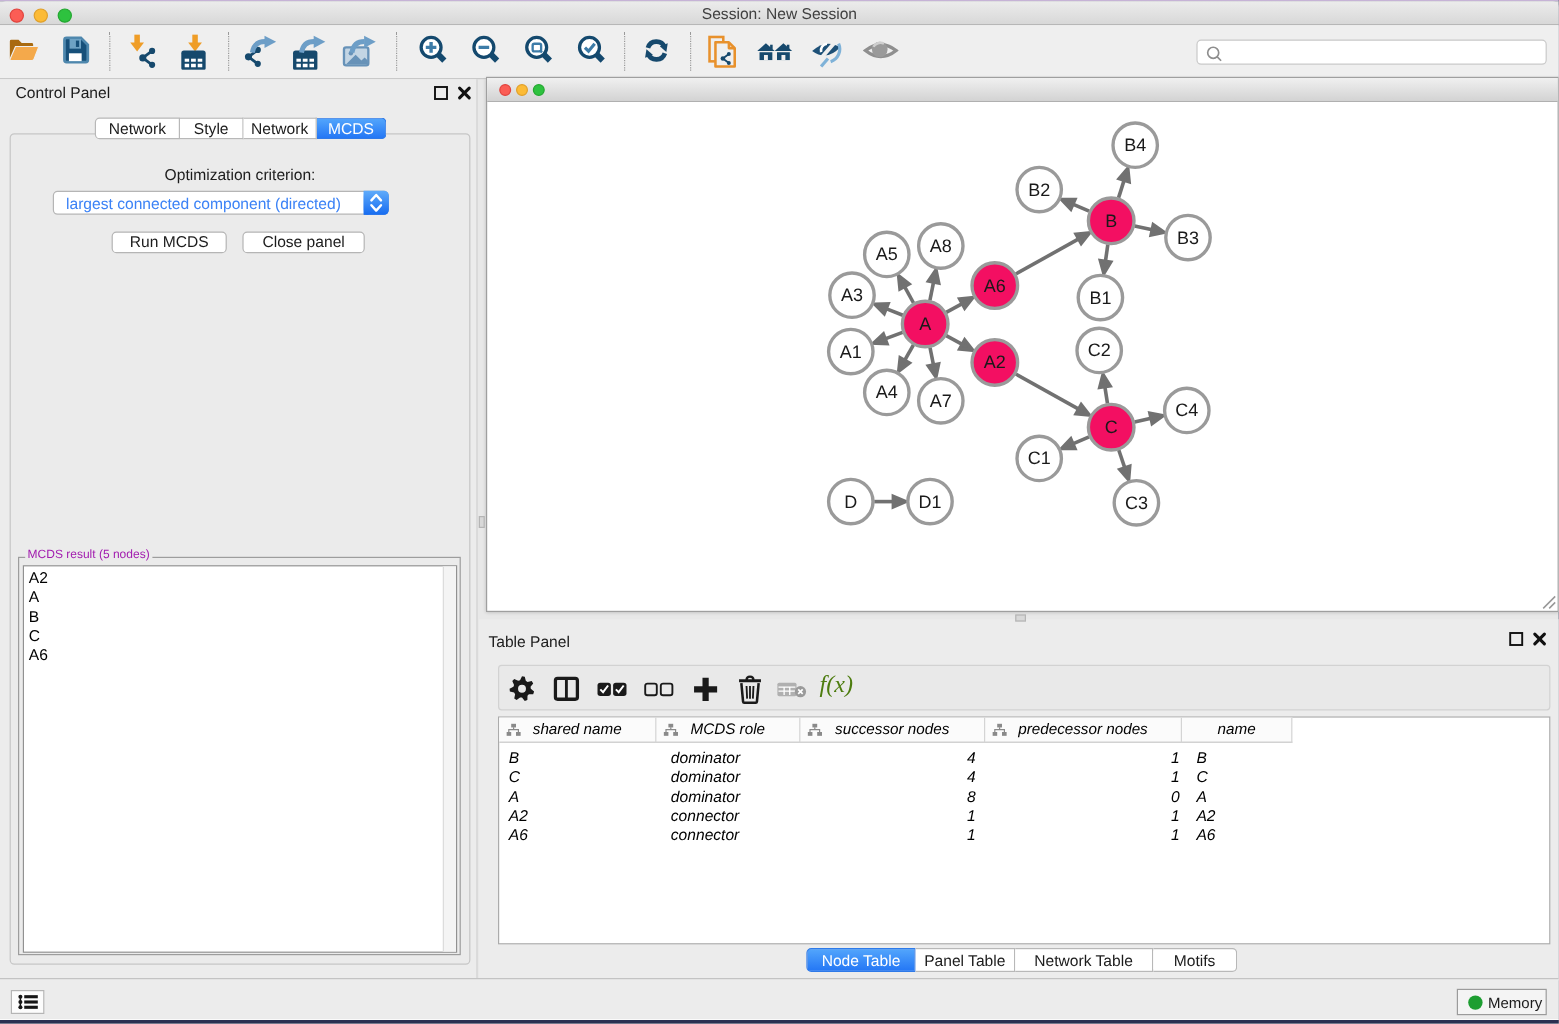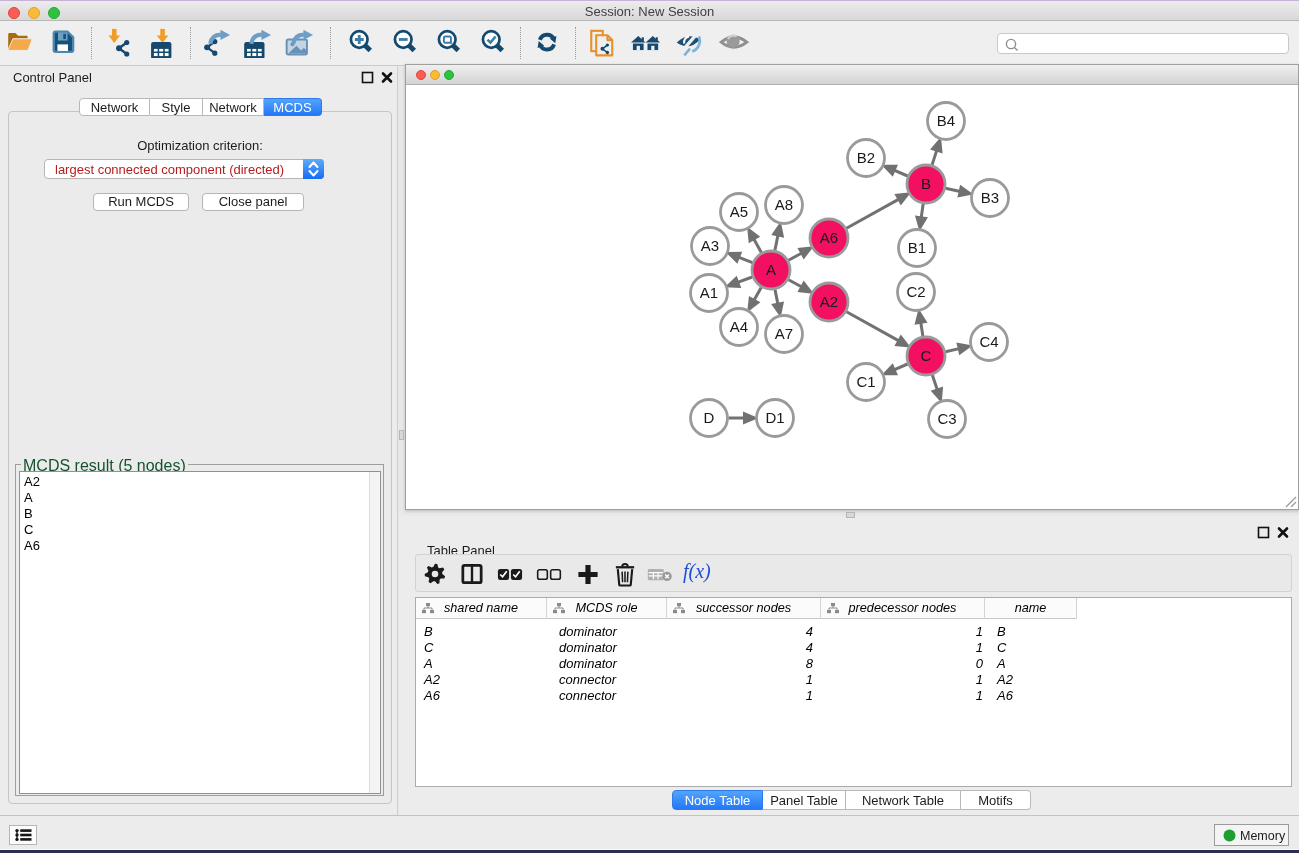--- a/index.html
+++ b/index.html
@@ -36,30 +36,30 @@
   .seg > div { background:#fff; border:1px solid #b8b8b8; border-left:none;
     display:flex; align-items:center; justify-content:center; }
   .seg > div:first-child { border-left:1px solid #b8b8b8; border-radius:4px 0 0 4px; }
   .seg > div:last-child { border-radius:0 4px 4px 0; }
   .seg > div.sel { background:linear-gradient(#52a5fc,#2477f5); border-color:#2f7ae8; color:#fff; }
   #mcdsbox { position:absolute; left:8px; top:45px; width:384px; height:693px;
     background:#ebebeb; border:1px solid #c6c6c6; border-radius:4px; }
   #optlabel { position:absolute; left:0; width:100%; top:26px; text-align:center;
     font-size:13px; color:#1c1c1c; }
   #combo { position:absolute; left:35px; top:47px; width:280px; height:20px;
-    background:#fff; border:1px solid #b5b5b5; border-radius:4px; font-size:13px; color:#b91c1c; }
+    background:#fff; border:1px solid #b5b5b5; border-radius:4px; font-size:13px; color:#3b82f6; }
   #combo .txt { position:absolute; left:10px; top:2px; }
   #combo .spin { position:absolute; right:-1px; top:-1px; width:21px; height:20px;
     background:linear-gradient(#5ba7f9,#1a70f0); border-radius:0 4px 4px 0; }
   .btn { position:absolute; background:#fff; border:1px solid #b5b5b5; border-radius:4px;
     font-size:13px; color:#1c1c1c; text-align:center; }
   #grpbox { position:absolute; left:6px; top:352px; width:369px; height:332px;
     border:1px solid #9d9d9d; }
   #grptitle { position:absolute; left:12px; top:345px; background:#ebebeb;
-    font-size:16px; color:#14532d; padding:0 2px;text-align:center; }
+    font-size:10px; color:#a21caf; padding:0 2px;text-align:center; }
   #mlist { position:absolute; left:10px; top:359px; width:362px; height:323px;
     background:#fff; border:1px solid #919191; font-size:13px; color:#000; }
   #mlist .sb { position:absolute; right:0; top:0; width:11px; height:100%;
     background:#f4f4f4; border-left:1px solid #dcdcdc; }
   #mlist .items { position:absolute; left:4px; top:2px; line-height:16px; }
 
   
   #netwin { position:absolute; left:405px; top:63px; width:894px; height:446px;
     background:#fff; border:1px solid #9f9f9f; box-shadow:0 1px 3px rgba(0,0,0,0.2); }
   #nettb { position:absolute; left:0; top:0; width:100%; height:20px;
@@ -392,21 +392,21 @@
 <text x="460" y="302">C1</text>
 <text x="541" y="339">C3</text>
 <text x="303" y="338">D</text>
 <text x="369" y="338">D1</text>
 </g>
 
     </svg>
   </div>
 
   <div id="tpanel">
-    <div class="ptitle abs" style="left:28px; top:11px;margin-top:16px;">Table Panel</div>
+    <div class="ptitle abs" style="left:8px; top:11px;">Table Panel</div>
     <svg class="abs" style="left:858px; top:10px;" width="34" height="13" viewBox="0 0 34 13">
       <rect x="1.5" y="1.5" width="10" height="10" fill="none" stroke="#111" stroke-width="1.6"></rect>
       <path d="M22 2.5 L30 10.5 M30 2.5 L22 10.5" stroke="#111" stroke-width="2.6" stroke-linecap="round"></path>
     </svg>
     <div id="ttoolbar">
 
       <svg class="abs" style="left:8px; top:8px;" width="22" height="22" viewBox="0 0 24 24">
         <path fill-rule="evenodd" fill="#1a1a1a" d="M12.00,0.70 L14.51,0.98 L15.47,4.79 L16.99,5.75 L20.83,4.95 L22.18,7.10 L19.80,10.22 L20.00,12.00 L23.02,14.51 L22.18,16.90 L18.25,16.99 L16.99,18.25 L16.90,22.18 L14.51,23.02 L12.00,20.00 L10.22,19.80 L7.10,22.18 L4.95,20.83 L5.75,16.99 L4.79,15.47 L0.98,14.51 L0.70,12.00 L4.20,10.22 L4.79,8.53 L3.17,4.95 L4.95,3.17 L8.53,4.79 L10.22,4.20 Z M15.6,12 A3.6,3.6 0 1 0 8.4,12 A3.6,3.6 0 1 0 15.6,12 Z"></path>
       </svg>
 
@@ -440,21 +440,21 @@
 
       <svg class="abs" style="left:230px; top:12px;" width="28" height="15" viewBox="0 0 28 16">
         <g fill="#b0b0b0">
           <rect x="1" y="2" width="17" height="12" rx="1.5"></rect>
           <path d="M2 6 H17 M2 9.5 H17 M7 6 V13 M12 6 V13" stroke="#fff" stroke-width="1.2"></path>
           <circle cx="21.5" cy="10" r="5" fill="#9a9a9a"></circle>
           <path d="M19.5 8 L23.5 12 M23.5 8 L19.5 12" stroke="#fff" stroke-width="1.5"></path>
         </g>
       </svg>
 
-      <div class="abs" style="left:267px; top:5px; font-family:'Liberation Serif',serif; font-style:italic; font-size:20px; color:#1d4ed8;">f(x)</div>
+      <div class="abs" style="left:267px; top:5px; font-family:'Liberation Serif',serif; font-style:italic; font-size:20px; color:#4d7c0f;">f(x)</div>
     </div>
     <div id="ttable">
       <div class="thead" style="width:661px;"></div>
       <div class="thcell" style="left:0px; width:131px;">
           <svg class="hicon" width="12" height="11" viewBox="0 0 12 11">
             <g fill="#8a8a8a">
               <rect x="4" y="0" width="4" height="3.2"></rect>
               <rect x="0" y="7" width="4" height="3.2"></rect>
               <rect x="8" y="7" width="4" height="3.2"></rect>
               <path d="M6 3 V5 M2 7 V5 H10 V7" stroke="#8a8a8a" fill="none"></path>

